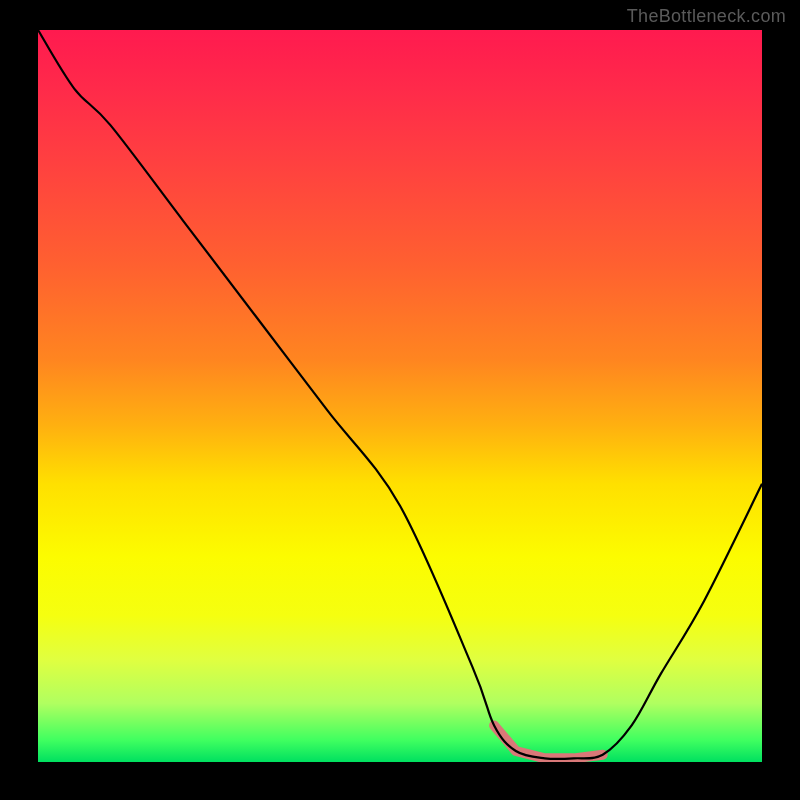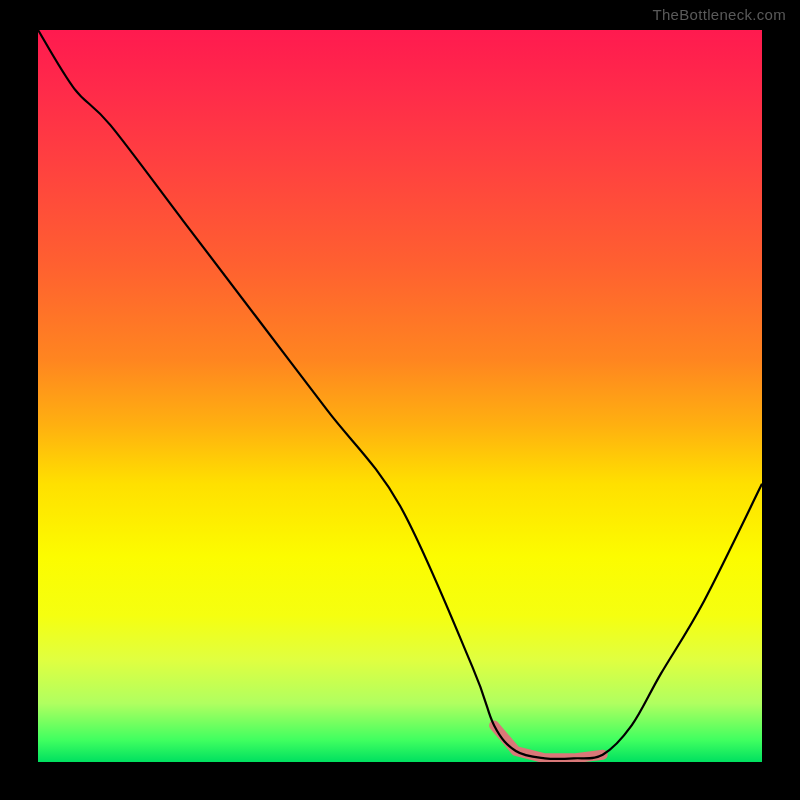--- a/index.html
+++ b/index.html
@@ -1,17 +1,17 @@
 <!DOCTYPE html>
 <html><head>
 <meta charset="utf-8">
 <style>
   * { margin: 0; padding: 0; box-sizing: border-box; }
   body { width: 800px; height: 800px; background: #000; position: relative; font-family: Arial, sans-serif; }
-  .watermark { position: absolute; top: 6px; right: 14px; color: #5a5a5a; font-size: 15px; font-weight: 500; letter-spacing: 0.3px; z-index: 10; }
+  .watermark { position: absolute; top: 6px; right: 14px; color: #5a5a5a; font-size: 18px; font-weight: 500; letter-spacing: 0.3px; z-index: 10; }
   .plot-area { position: absolute; left: 38px; top: 30px; width: 724px; height: 732px; overflow: hidden; }
   .gradient-bg { position: absolute; inset: 0; background: linear-gradient(to bottom,
       #ff1a4f 0%,
       #ff2a4a 8%,
       #ff4040 18%,
       #ff6030 32%,
       #ff8520 45%,
       #ffb010 54%,
       #ffe000 62%,
       #fcfc00 72%,

